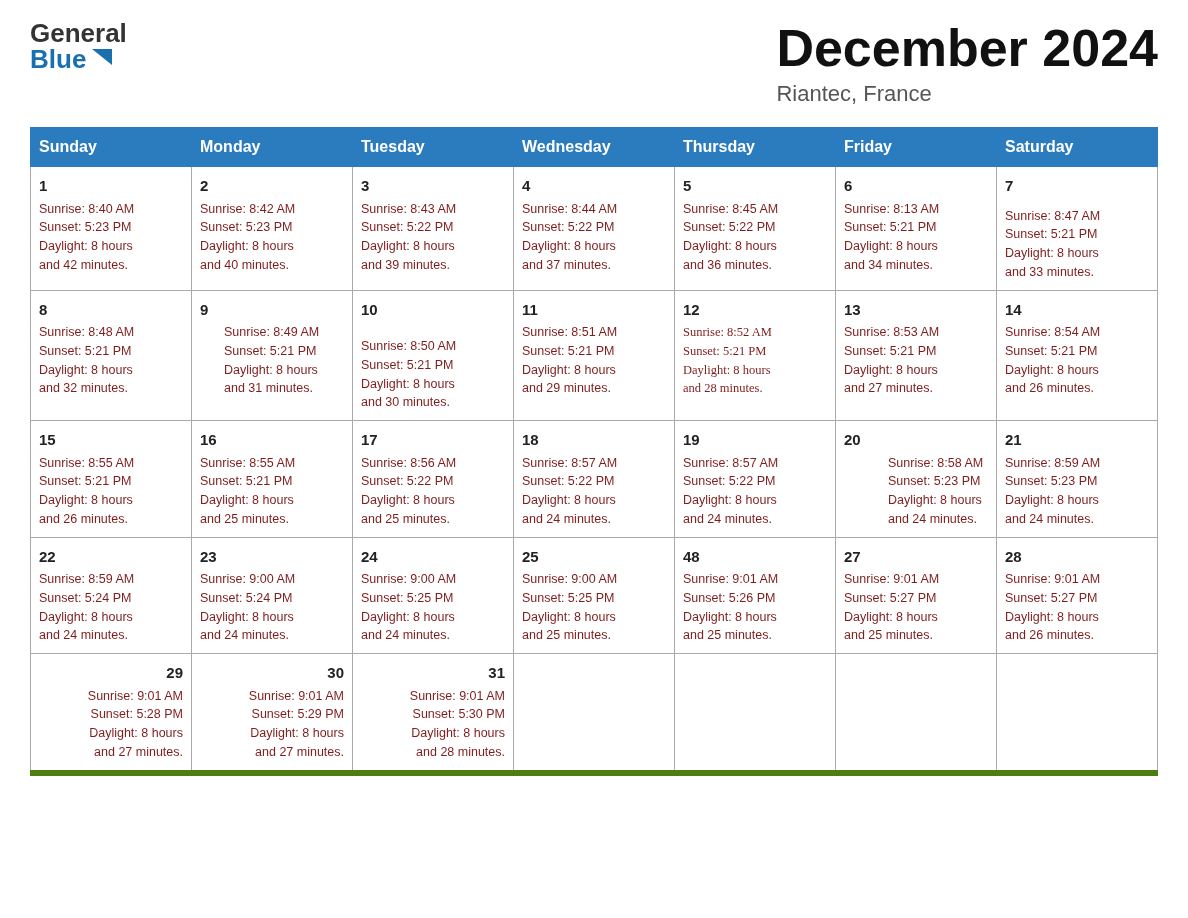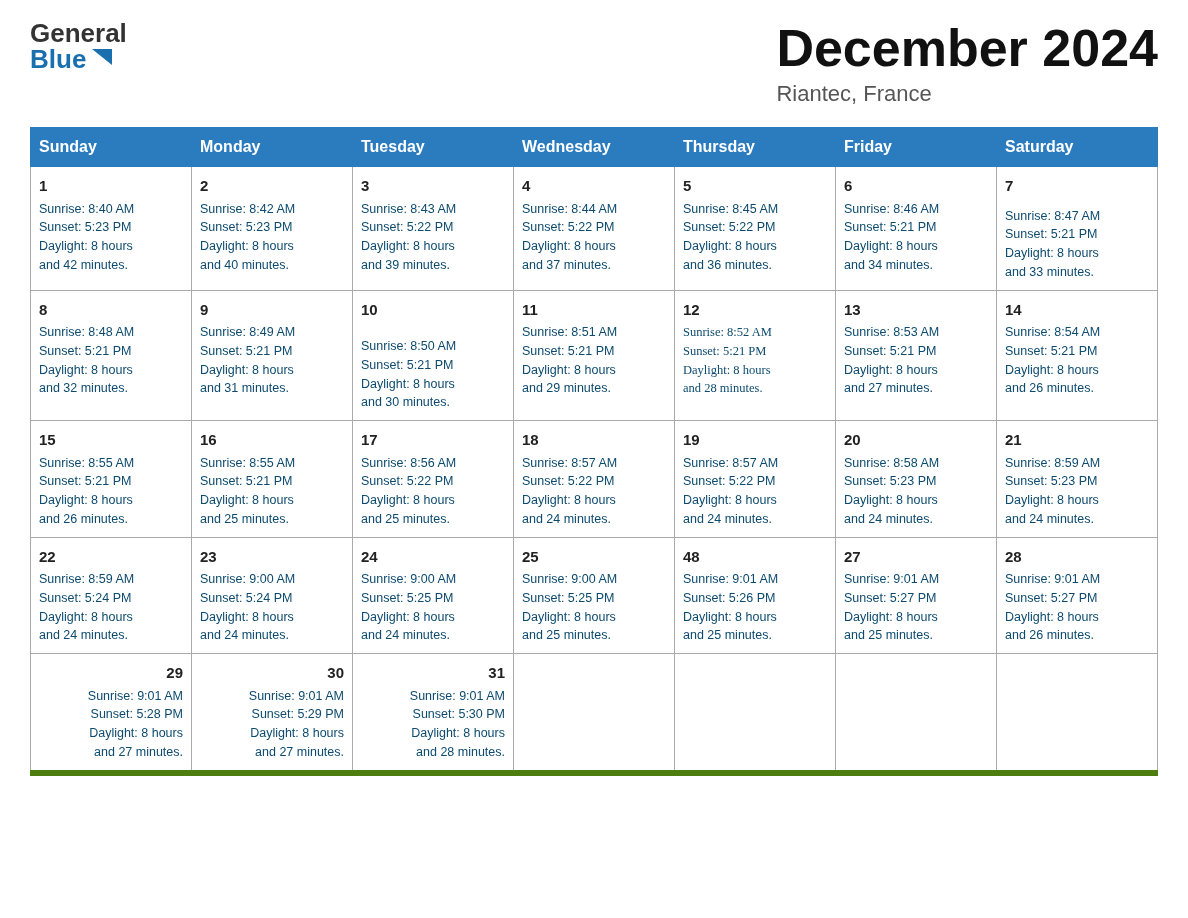--- a/index.html
+++ b/index.html
@@ -79,21 +79,21 @@
       height: 100px;
     }
     tbody tr td .day-num {
       font-size: 15px;
       font-weight: bold;
       display: block;
       margin-bottom: 2px;
     }
     tbody tr td .day-info {
       font-size: 12.5px;
-      color: #0c4a6e;
+      color: #7f1d1d;
     }
     tbody tr:last-child td {
       border-bottom: 6px solid #4d7c0f;
       text-align: right;
     }
   </style>
 </head>
 <body>
 
 <div class="header">
@@ -162,21 +162,21 @@
         </td>
         <td>
           <span class="day-num">5</span>
           <div class="day-info" style="white-space: pre-line;">Sunrise: 8:45 AM
 Sunset: 5:22 PM
 Daylight: 8 hours
 and 36 minutes.</div>
         </td>
         <td>
           <span class="day-num">6</span>
-          <div class="day-info" style="white-space: pre-line;">Sunrise: 8:46 AM
+          <div class="day-info" style="white-space: pre-line;">Sunrise: 8:13 AM
 Sunset: 5:21 PM
 Daylight: 8 hours
 and 34 minutes.</div>
         </td>
         <td>
           <span class="day-num">7</span>
           <div class="day-info" style="white-space: pre-line; margin-top: 9px;">Sunrise: 8:47 AM
 Sunset: 5:21 PM
 Daylight: 8 hours
 and 33 minutes.</div>
@@ -185,21 +185,21 @@
       <tr>
         <td>
           <span class="day-num">8</span>
           <div class="day-info" style="white-space: pre-line;">Sunrise: 8:48 AM
 Sunset: 5:21 PM
 Daylight: 8 hours
 and 32 minutes.</div>
         </td>
         <td>
           <span class="day-num">9</span>
-          <div class="day-info" style="white-space: pre-line;">Sunrise: 8:49 AM
+          <div class="day-info" style="white-space: pre-line; margin-left: 24px;">Sunrise: 8:49 AM
 Sunset: 5:21 PM
 Daylight: 8 hours
 and 31 minutes.</div>
         </td>
         <td>
           <span class="day-num">10</span>
           <div class="day-info" style="white-space: pre-line; margin-top: 16px;">Sunrise: 8:50 AM
 Sunset: 5:21 PM
 Daylight: 8 hours
 and 30 minutes.</div>
@@ -264,21 +264,21 @@
         </td>
         <td>
           <span class="day-num">19</span>
           <div class="day-info" style="white-space: pre-line;">Sunrise: 8:57 AM
 Sunset: 5:22 PM
 Daylight: 8 hours
 and 24 minutes.</div>
         </td>
         <td>
           <span class="day-num">20</span>
-          <div class="day-info" style="white-space: pre-line;">Sunrise: 8:58 AM
+          <div class="day-info" style="white-space: pre-line; margin-left: 44px;">Sunrise: 8:58 AM
 Sunset: 5:23 PM
 Daylight: 8 hours
 and 24 minutes.</div>
         </td>
         <td>
           <span class="day-num">21</span>
           <div class="day-info" style="white-space: pre-line;">Sunrise: 8:59 AM
 Sunset: 5:23 PM
 Daylight: 8 hours
 and 24 minutes.</div>

